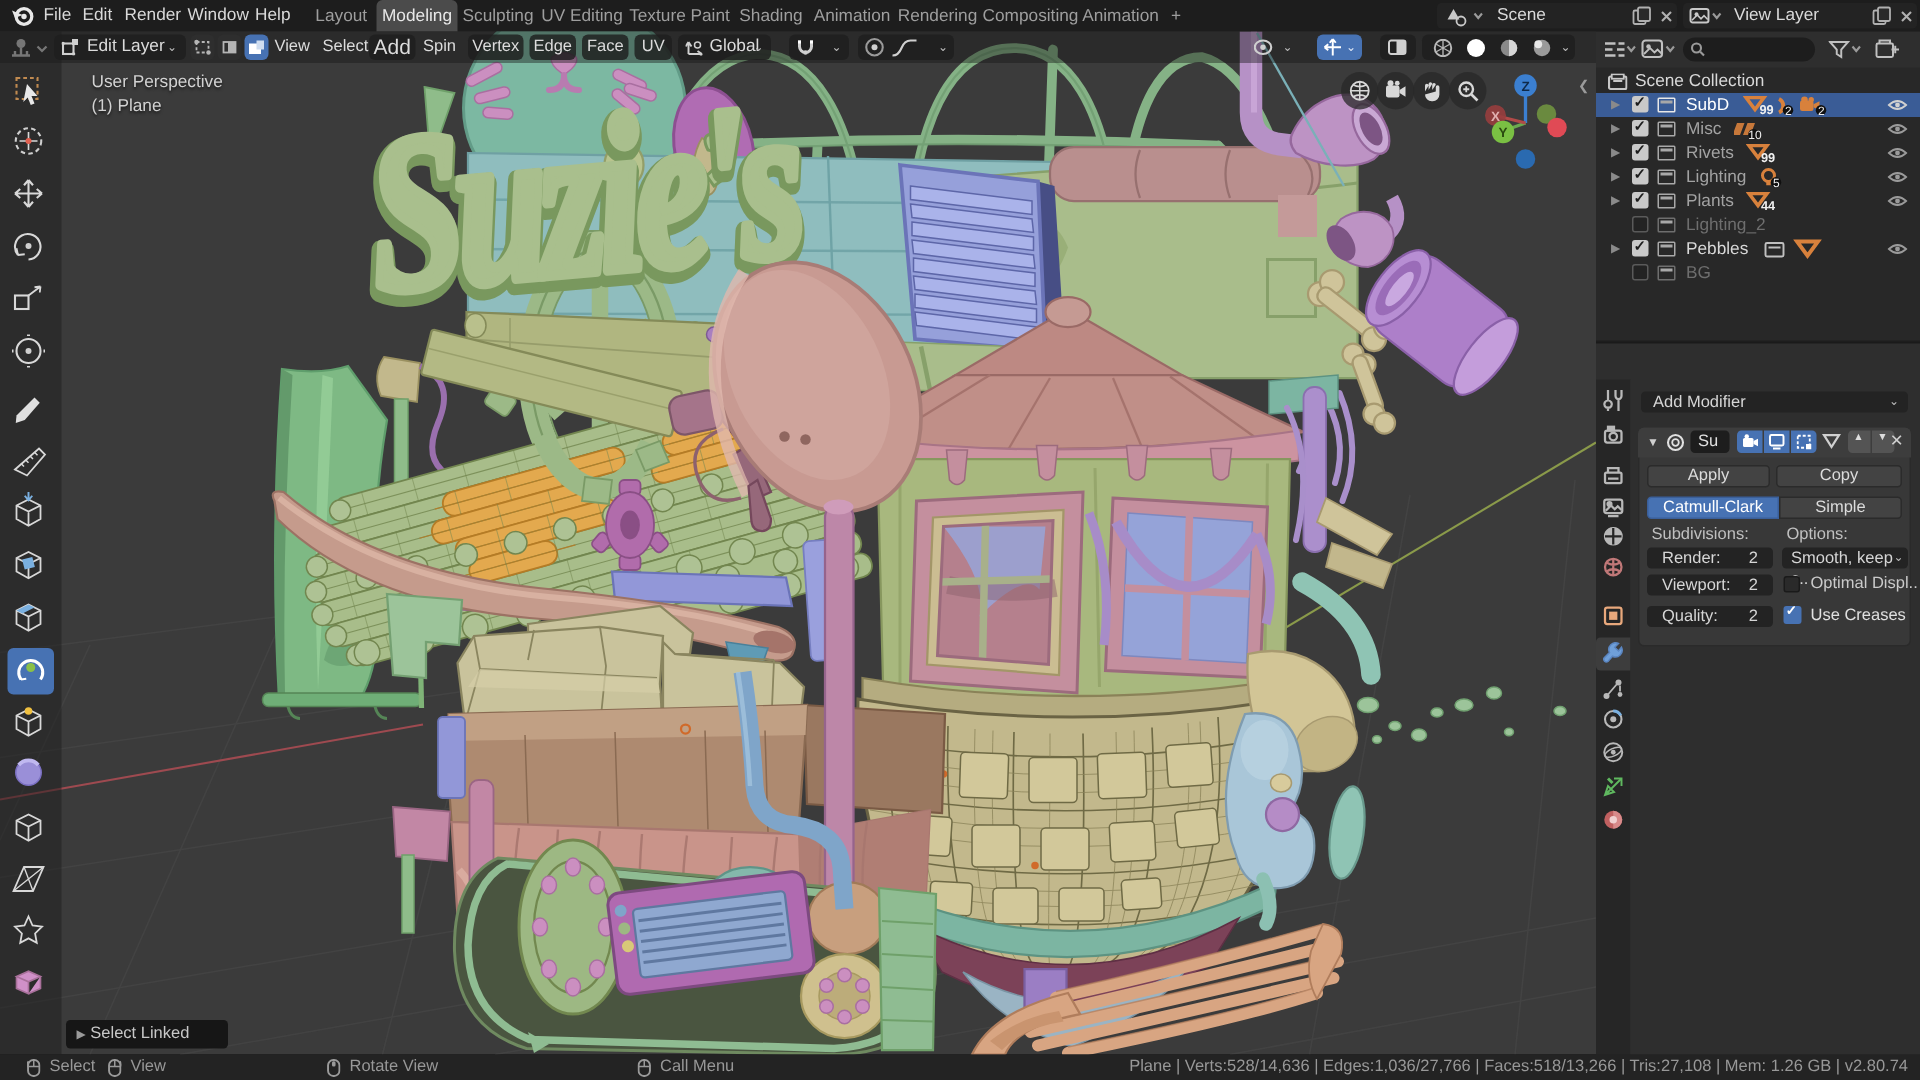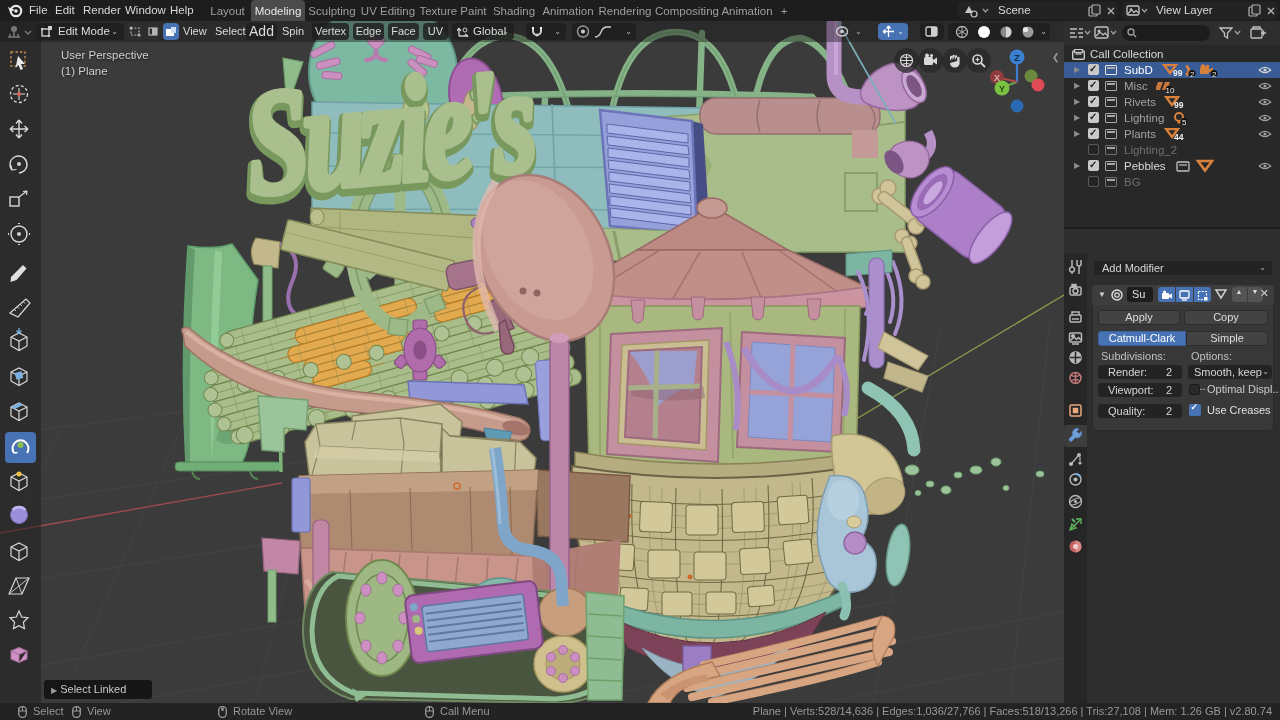--- a/index.html
+++ b/index.html
@@ -633,21 +633,21 @@
         <path d="M2 12 L14 12 M8 7 L8 12 M4 12 L4 9 M12 12 L12 9" stroke="#cfcfcf" stroke-width="1.6"></path>
   <path d="M19 6 l3 3 l3 -3" stroke="#cfcfcf" stroke-width="1.5" fill="none"></path>
  </svg>
  <div class="pill" style="left:36px;width:88px;text-align:left">
   <svg class="abs" style="left:5px;top:3px" width="12" height="11" viewBox="0 0 12 11">
           <rect x="1" y="3" width="7" height="7" fill="none" stroke="#cfcfcf" stroke-width="1.4"></rect>
           <rect x="7" y="0" width="4" height="4" fill="#cfcfcf"></rect>
           <circle cx="1" cy="3" r="1.2" fill="#cfcfcf"></circle>
           <circle cx="8" cy="10" r="1.2" fill="#cfcfcf"></circle>
         </svg>
-  <span style="margin-left:22px">Edit Mode</span>
+  <span style="margin-left:22px">Edit Layer</span>
   <span style="position:absolute;right:6px;top:0;font-size:8px;color:#bbb">⌄</span>
  </div>
  <div class="pill" style="left:127px;width:16px;background:#2e2e2e"><svg width="12" height="11" style="margin-top:3px" viewBox="0 0 12 11">
           <rect x="2" y="2" width="8" height="7" fill="none" stroke="#b5b5b5" stroke-width="1.2" stroke-dasharray="2 1.5"></rect>
           <circle cx="2" cy="2" r="1.5" fill="#b5b5b5"></circle>
           <circle cx="10" cy="9" r="1.5" fill="#b5b5b5"></circle>
         </svg></div>
  <div class="pill" style="left:145px;width:16px;background:#2e2e2e"><svg width="12" height="11" style="margin-top:3px" viewBox="0 0 12 11">
           <rect x="2" y="2" width="8" height="7" fill="none" stroke="#b5b5b5" stroke-width="1.2"></rect>
           <rect x="5" y="2" width="5" height="7" fill="#b5b5b5"></rect>
@@ -866,21 +866,21 @@
           <path d="M3 4 v-2 h7 v2" stroke="#c0c0c0" stroke-width="1.3" fill="none"></path>
           <path d="M11 8 h5 M13.5 5.5 v5" stroke="#c0c0c0" stroke-width="1.3"></path>
         </svg>
  </div>
  <div class="orow" style="top:25px">
   <svg class="abs" style="left:8px;top:3px" width="13" height="11" viewBox="0 0 13 11">
           <rect x="0.7" y="2" width="11.6" height="8.3" rx="1" fill="none" stroke="#c8c8c8" stroke-width="1.4"></rect>
           <rect x="2.5" y="0.5" width="8" height="3" fill="#282828" stroke="#c8c8c8" stroke-width="1.2"></rect>
           <line x1="3.5" y1="5" x2="9.5" y2="5" stroke="#c8c8c8" stroke-width="1.3"></line>
         </svg>
-  <span style="margin-left:26px;color:#d8d8d8">Call Collection</span>
+  <span style="margin-left:26px;color:#d8d8d8">Scene Collection</span>
  </div>
  <div class="orow sel" style="top:41px">
   <span class="disc" style="left:10px">▶</span><span class="chk on" style="left:24px"></span>
   <span class="colicon" style="left:41px;border-color:#e8e8e8"></span>
   <span style="margin-left:60px;color:#fff">SubD</span>
   <svg class="abs" style="left:98px;top:2px" width="60" height="13" viewBox="0 0 60 13">
    <path d="M2 1 L14 1 L8 9 Z" fill="none" stroke="#d8813c" stroke-width="2.4"></path>
    <text x="11" y="12" font-size="8.5" fill="#f0f0f0" font-weight="bold">99</text>
    <path d="M24 2 a5 5 0 0 1 0 9" fill="none" stroke="#d8813c" stroke-width="2.6"></path>
    <circle cx="30" cy="9.5" r="3.5" fill="#101010"></circle>

